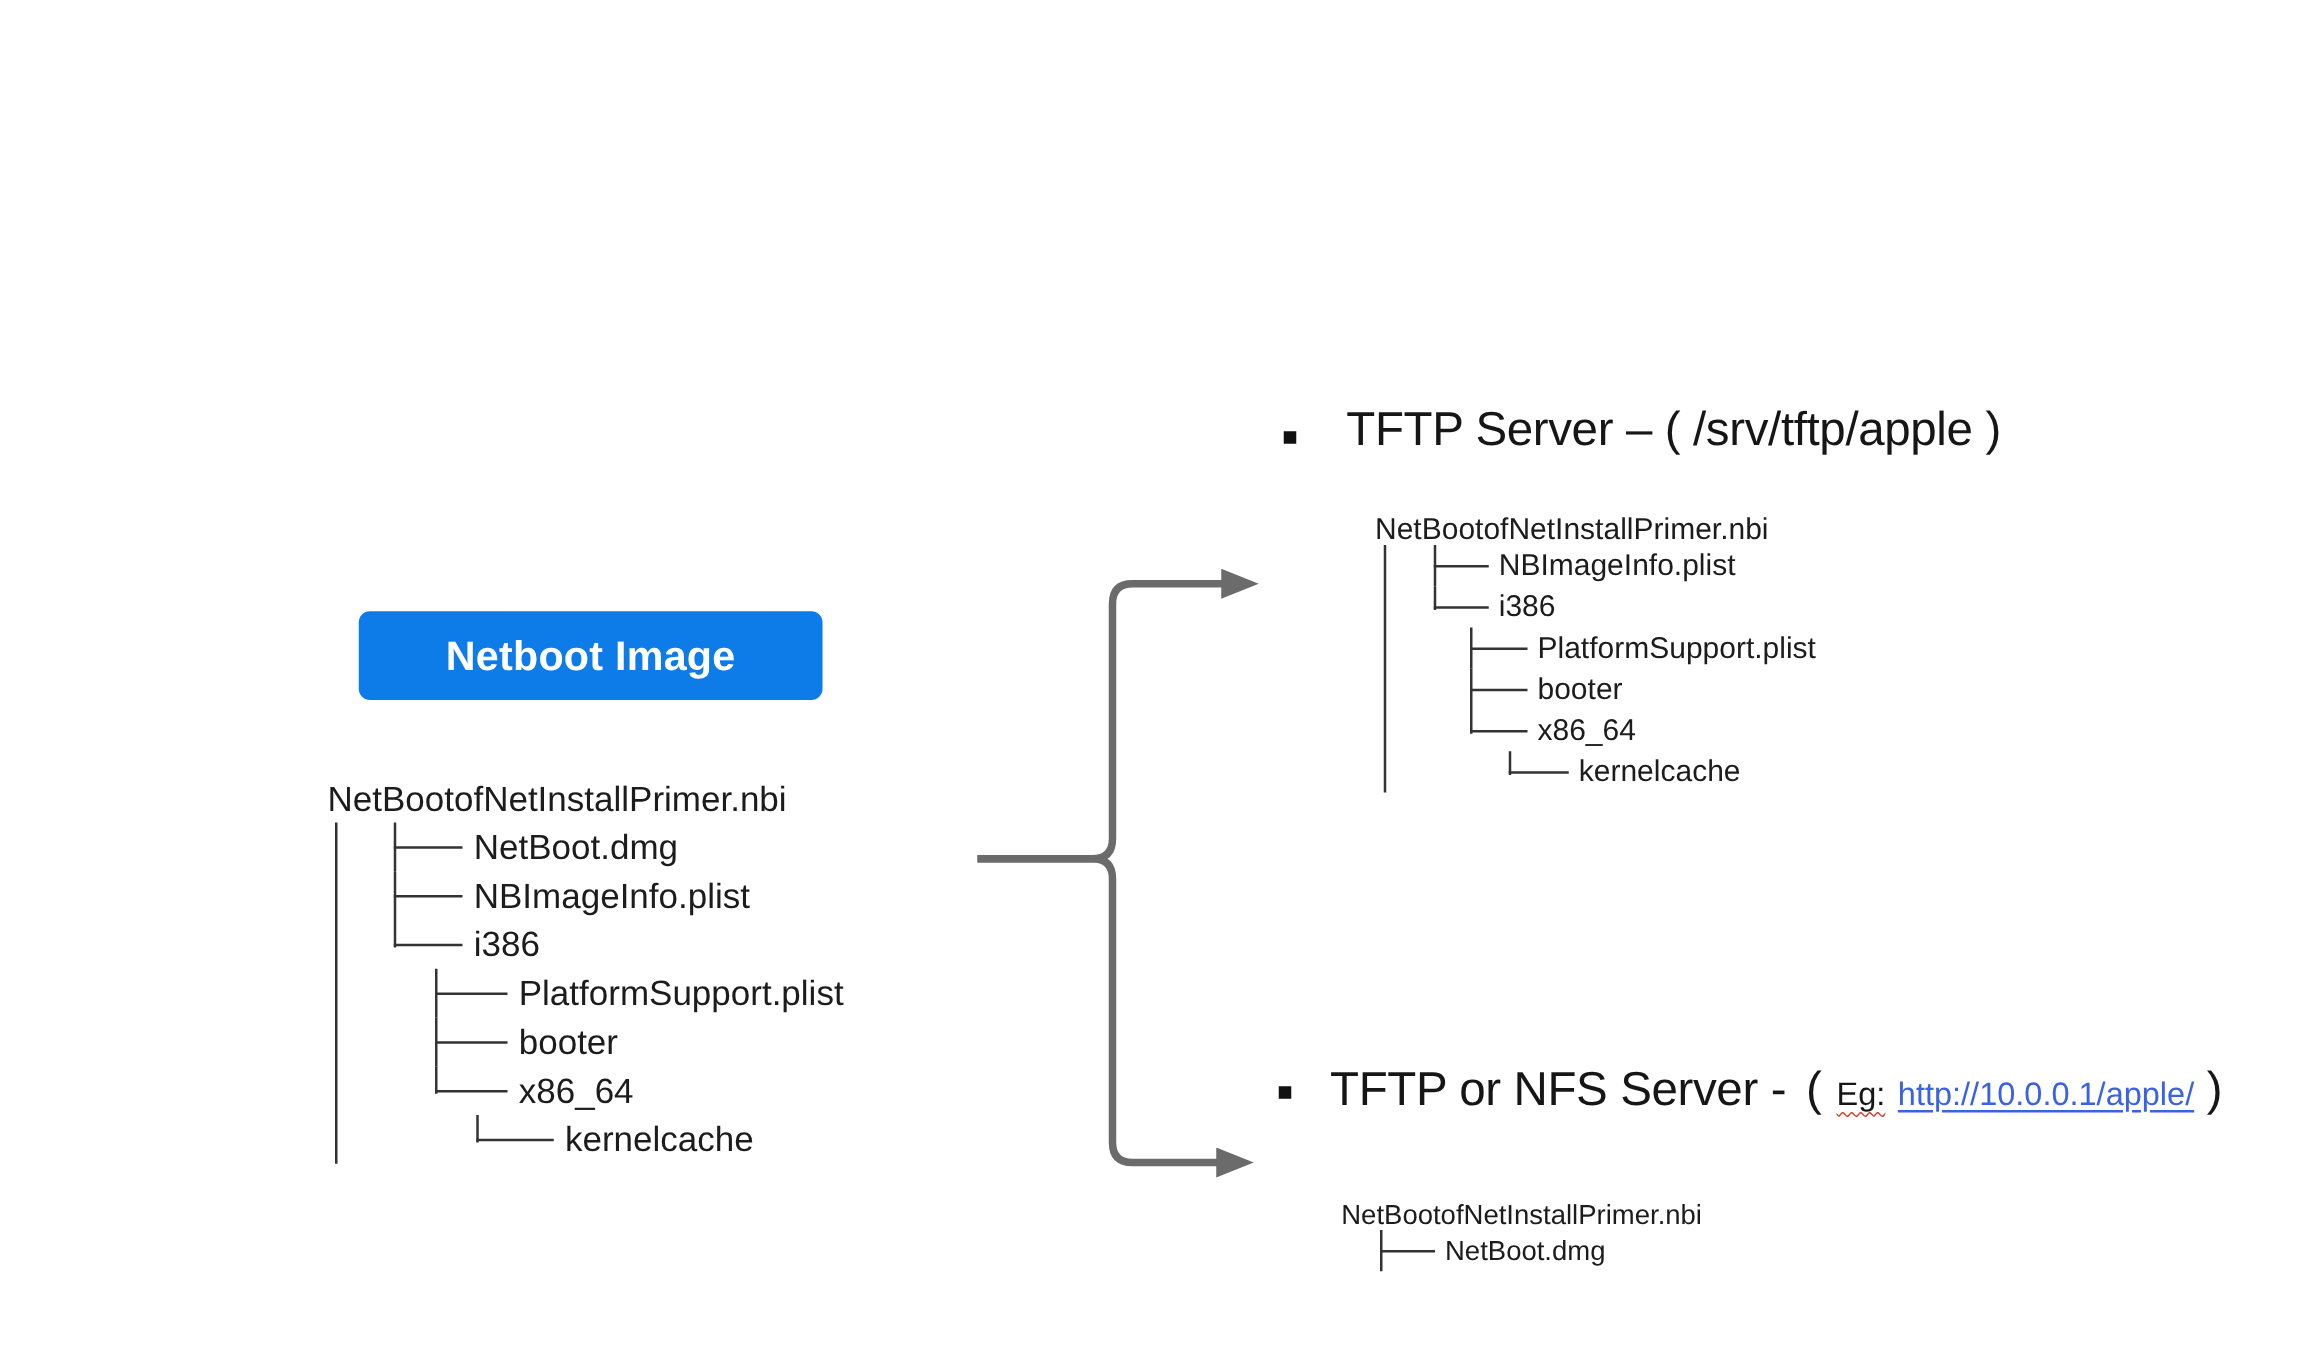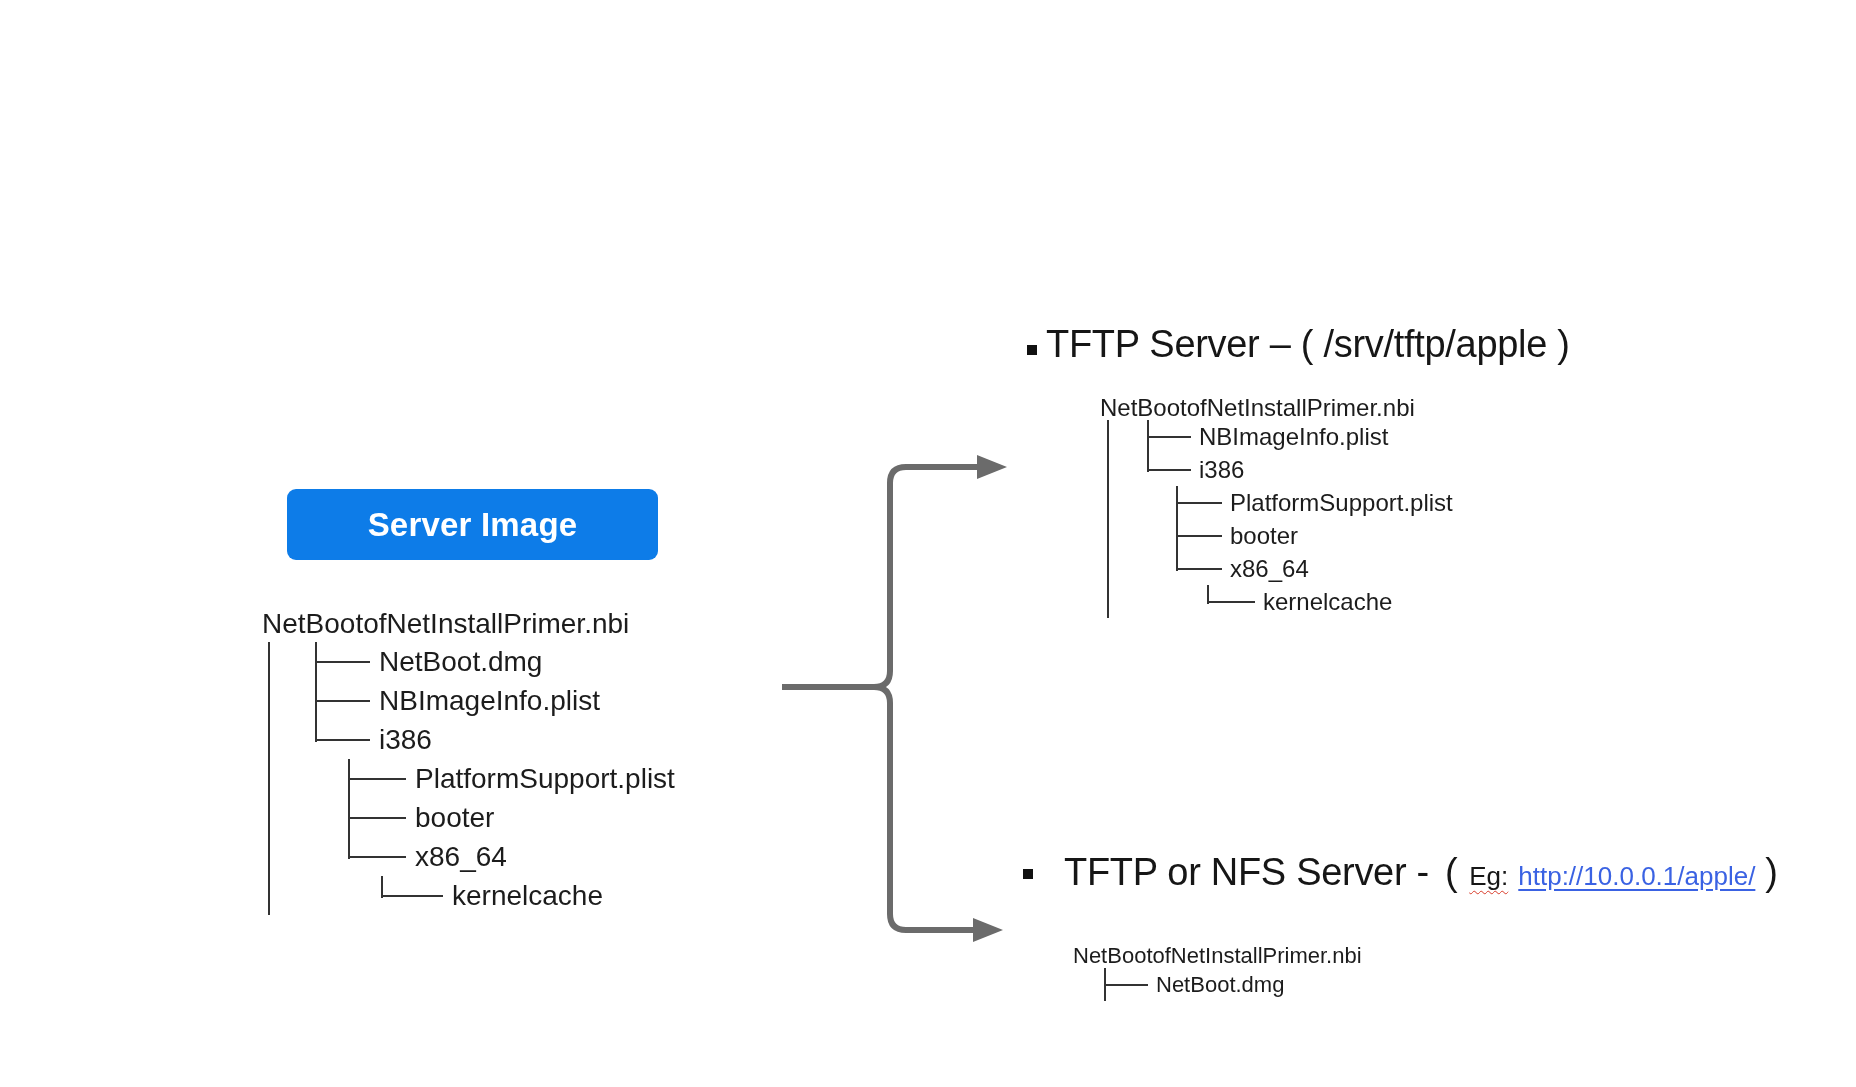--- a/index.html
+++ b/index.html
@@ -13,21 +13,21 @@
 
   
   .netboot-btn {
     position:absolute; left:287px; top:489px; width:371px; height:71px;
     background:var(--button_bg); color:var(--button_text);
     border-radius:9px; display:flex; align-items:center; justify-content:center;
     font-size:33px; font-weight:600; letter-spacing:0.2px;
   }
 
   
-  .tree { position:absolute; color:var(--text); }
+  .tree { position:absolute; color:var(--text);margin-top:16px; }
   .tree-root { white-space:nowrap; display:flex; align-items:center; }
   .tree-rows { position:relative; }
   .tree-label { position:absolute; white-space:nowrap; }
   .tree-line { position:absolute; background:var(--tree_line); }
 
   
   .bullet { position:absolute; width:10px; height:10px; background:var(--bullet); }
   .heading { position:absolute; white-space:nowrap; color:var(--heading); line-height:1.2; }
   .h-main { font-size:38px; letter-spacing:-0.3px; }
   .h-sub  { font-size:26px; }
@@ -49,21 +49,21 @@
 <svg class="arrows" width="1856" height="1087" viewBox="0 0 1856 1087">
   <defs>
     <marker id="arrowhead" markerUnits="userSpaceOnUse" markerWidth="36" markerHeight="28" refX="3" refY="12" orient="auto">
       <path d="M0 0 L30 12 L0 24 Z" style="fill:var(--arrow)"></path>
     </marker>
   </defs>
   <path d="M782 687 L874 687 Q890 687 890 671 L890 483 Q890 467 906 467 L980 467" style="stroke:var(--arrow); stroke-width:6; fill:none" marker-end="url(#arrowhead)"></path>
   <path d="M782 687 L874 687 Q890 687 890 703 L890 914 Q890 930 906 930 L976 930" style="stroke:var(--arrow); stroke-width:6; fill:none" marker-end="url(#arrowhead)"></path>
 </svg>
 
-<div class="netboot-btn">Server Image</div>
+<div class="netboot-btn">Netboot Image</div>
 
 <div class="tree" style="left:262px; top:605px;">
     <div class="tree-root" style="height: 37px; font-size: 28px;">NetBootofNetInstallPrimer.nbi</div>
     <div class="tree-rows" style="height: 273px;">
       <div class="tree-line" style="left: 6px; top: 0px; width: 2px; height: 273px;"></div>
       <div class="tree-line" style="left: 53px; top: 0px; width: 2px; height: 39px;"></div>
       <div class="tree-line" style="left: 53px; top: 18.5px; width: 55px; height: 2px;"></div>
       <div class="tree-label" style="left: 117px; top: 0px; height: 39px; line-height: 39px; font-size: 28px;">NetBoot.dmg</div>
       <div class="tree-line" style="left: 53px; top: 39px; width: 2px; height: 39px;"></div>
       <div class="tree-line" style="left: 53px; top: 57.5px; width: 55px; height: 2px;"></div>
@@ -80,21 +80,21 @@
       <div class="tree-line" style="left: 86px; top: 195px; width: 2px; height: 21.5px;"></div>
       <div class="tree-line" style="left: 86px; top: 213.5px; width: 58px; height: 2px;"></div>
       <div class="tree-label" style="left: 153px; top: 195px; height: 39px; line-height: 39px; font-size: 28px;">x86_64</div>
       <div class="tree-line" style="left: 119px; top: 234px; width: 2px; height: 21.5px;"></div>
       <div class="tree-line" style="left: 119px; top: 252.5px; width: 62px; height: 2px;"></div>
       <div class="tree-label" style="left: 190px; top: 234px; height: 39px; line-height: 39px; font-size: 28px;">kernelcache</div>
     </div>
   </div>
 
 <span class="bullet" style="left:1027px; top:345px;"></span>
-<div class="heading" style="left:1046px; top:322px;">
+<div class="heading" style="left:1077px; top:322px;">
   <span class="h-main">TFTP Server – ( /srv/tftp/apple )</span>
 </div>
 <div class="tree" style="left:1100px; top:395px;">
     <div class="tree-root" style="height: 25px; font-size: 24px;">NetBootofNetInstallPrimer.nbi</div>
     <div class="tree-rows" style="height: 198px;">
       <div class="tree-line" style="left: 7px; top: 0px; width: 2px; height: 198px;"></div>
       <div class="tree-line" style="left: 47px; top: 0px; width: 2px; height: 33px;"></div>
       <div class="tree-line" style="left: 47px; top: 15.5px; width: 44px; height: 2px;"></div>
       <div class="tree-label" style="left: 99px; top: 0px; height: 33px; line-height: 33px; font-size: 24px;">NBImageInfo.plist</div>
       <div class="tree-line" style="left: 47px; top: 33px; width: 2px; height: 18.5px;"></div>

